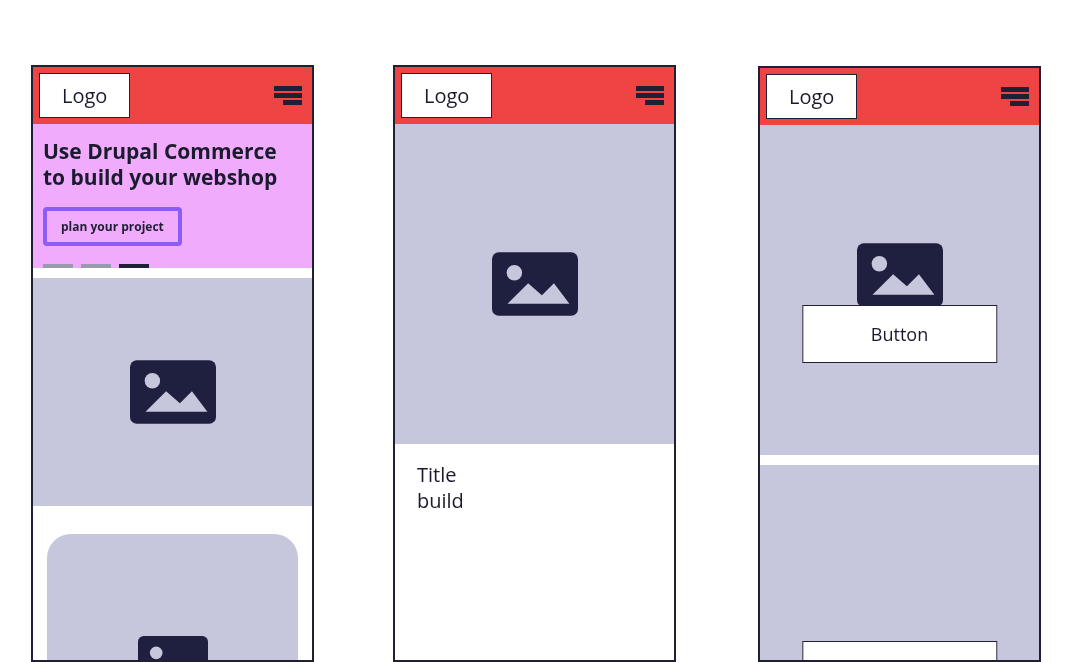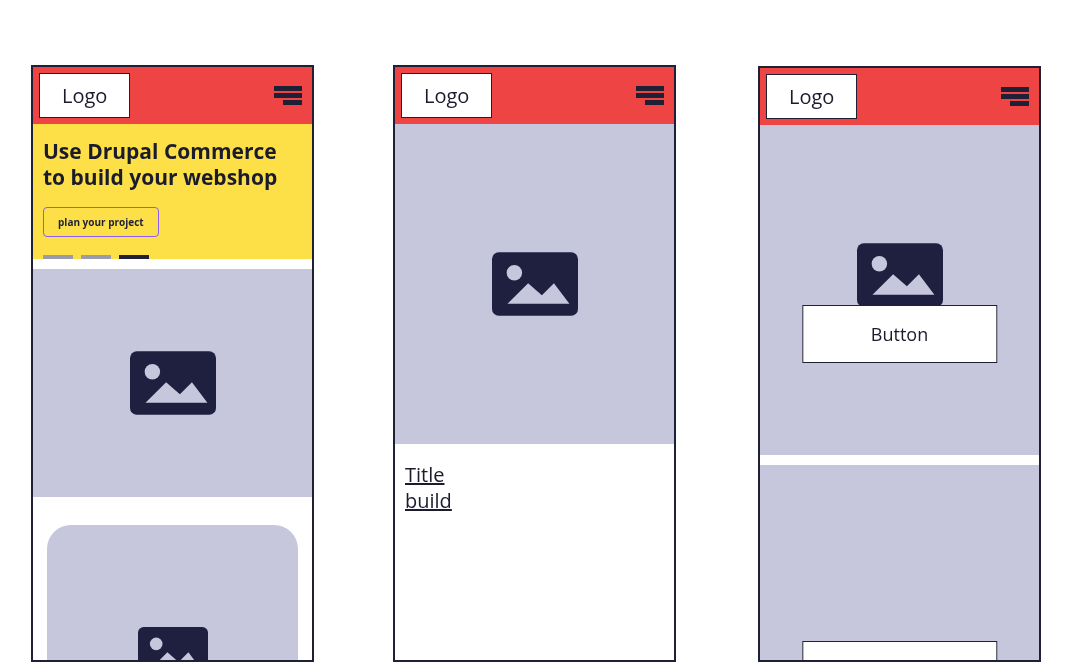--- a/index.html
+++ b/index.html
@@ -43,35 +43,35 @@
     display: flex;
     flex-direction: column;
     gap: 2px;
     align-items: flex-start;
   }
   .hamburger .bar1 { width: 28px; height: 5px; background: #1f1f35; }
   .hamburger .bar2 { width: 28px; height: 5px; background: #1f1f35; }
   .hamburger .bar3 { width: 19px; height: 5px; background: #1f1f35; align-self: flex-end; }
 
   .hero {
-    background: #fde047;
+    background: #f0abfc;
     padding: 14px 10px 0 10px;
   }
   .hero-title {
     font-weight: 700;
     font-size: 21px;
     line-height: 1.25;
     color: #1b1b2e;
     margin-bottom: 16px;
   }
   .cta-btn {
-    border: 1px solid #8b5cf6;
+    border: 4px solid #8b5cf6;
     border-radius: 4px;
     padding: 7px 14px;
-    font-size: 10px;
+    font-size: 12px;
     font-weight: 700;
     background: transparent;
     color: #1f1f35;
     display: inline-block;
     margin-bottom: 18px;
   }
   .dots {
     display: flex;
     gap: 8px;
     margin-bottom: 10px;
@@ -94,21 +94,21 @@
     background: #c6c6dc;
     border-radius: 24px 24px 0 0;
     height: 160px;
     display: flex;
     align-items: flex-end;
     justify-content: center;
     padding-bottom: 0;
   }
 
   .ph2-img { height: 320px; }
-  .ph2-body { padding: 18px 10px 22px 10px; font-size: 20px; line-height: 1.3; text-decoration: underline; }
+  .ph2-body { padding: 18px 10px 22px 22px; font-size: 20px; line-height: 1.3; }
   .ph2-btn-wrap { display:flex; justify-content:center; margin-top: 22px; }
   .outline-btn {
     border: 1px solid #1f1f35;
     padding: 14px 40px;
     font-size: 18px;
     background: #ffffff;
   }
 
   .ph3-card {
     position: relative;

